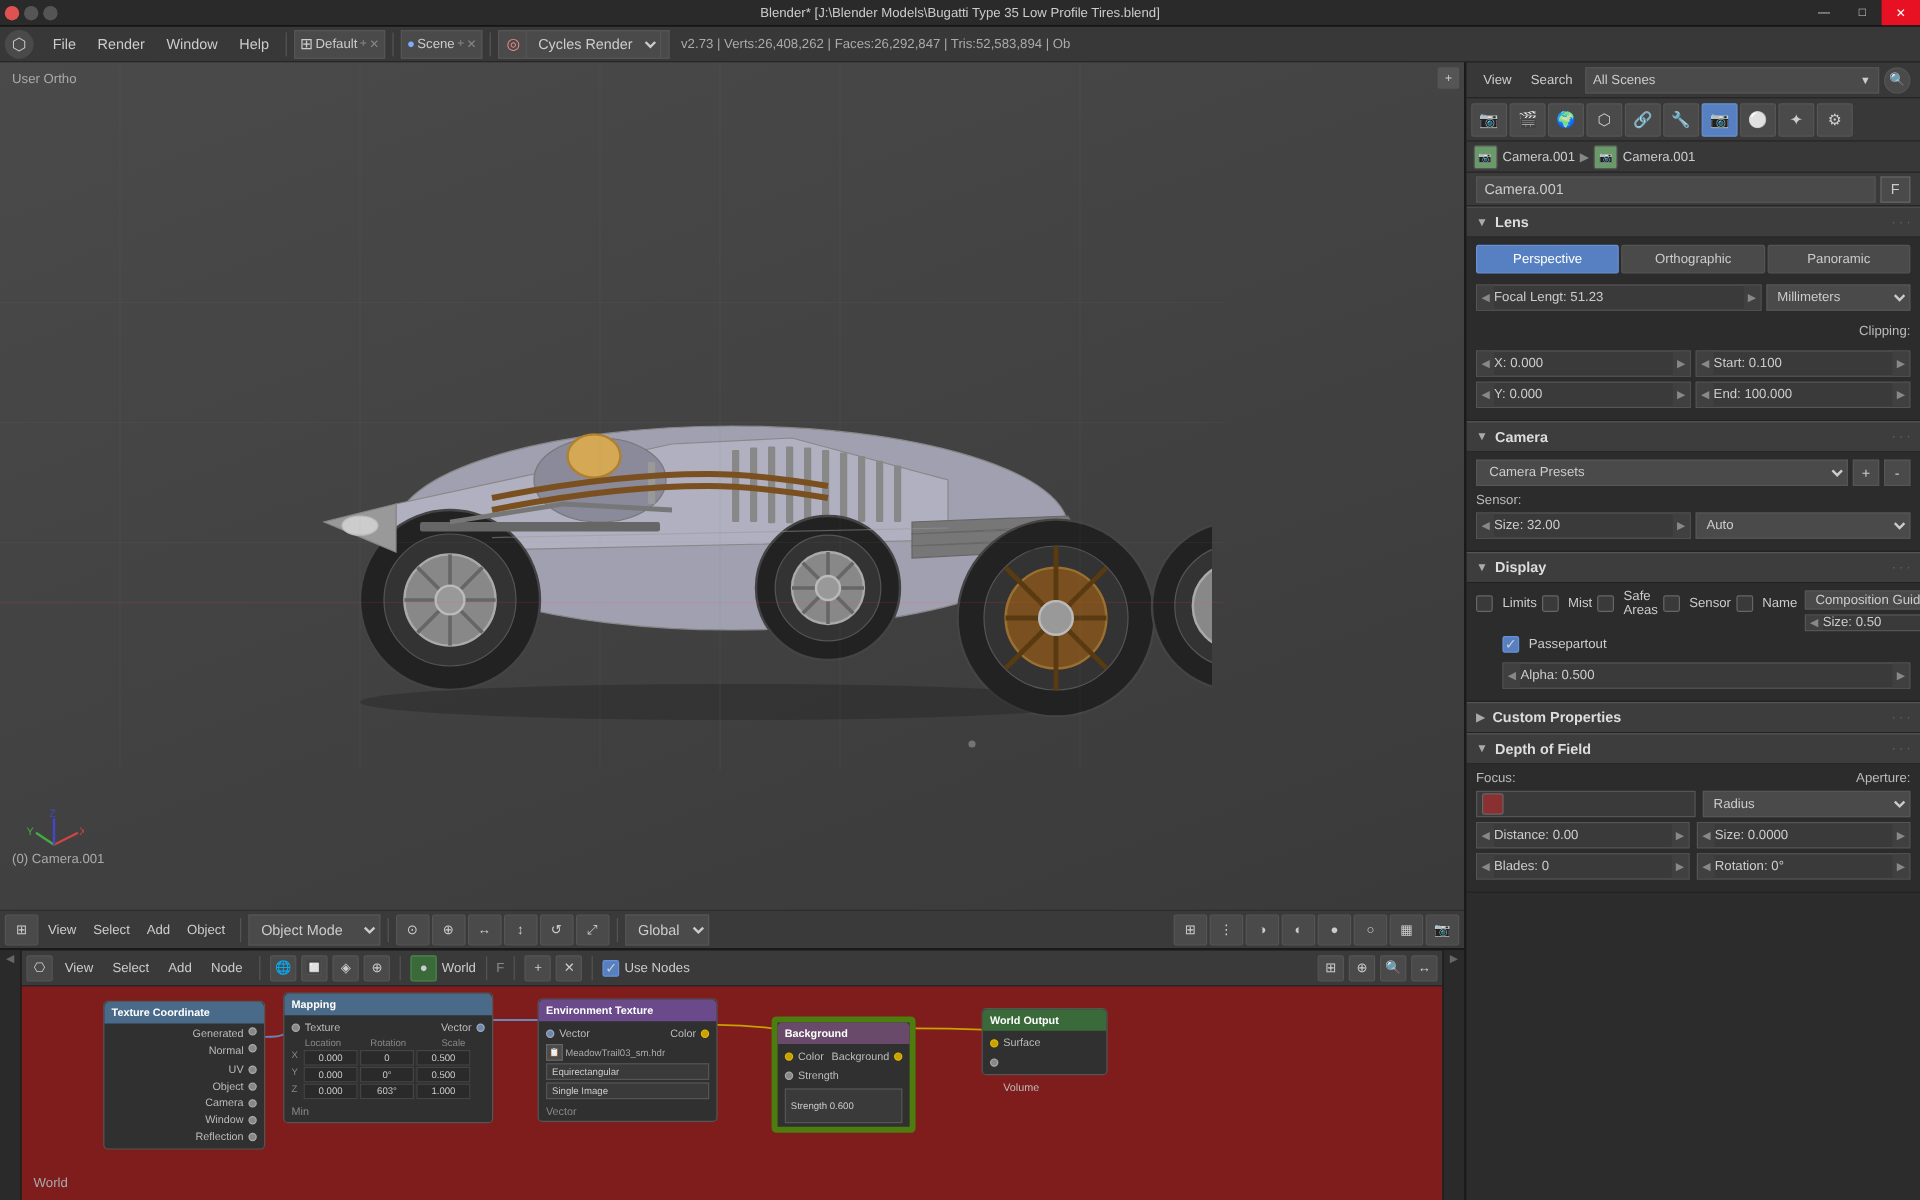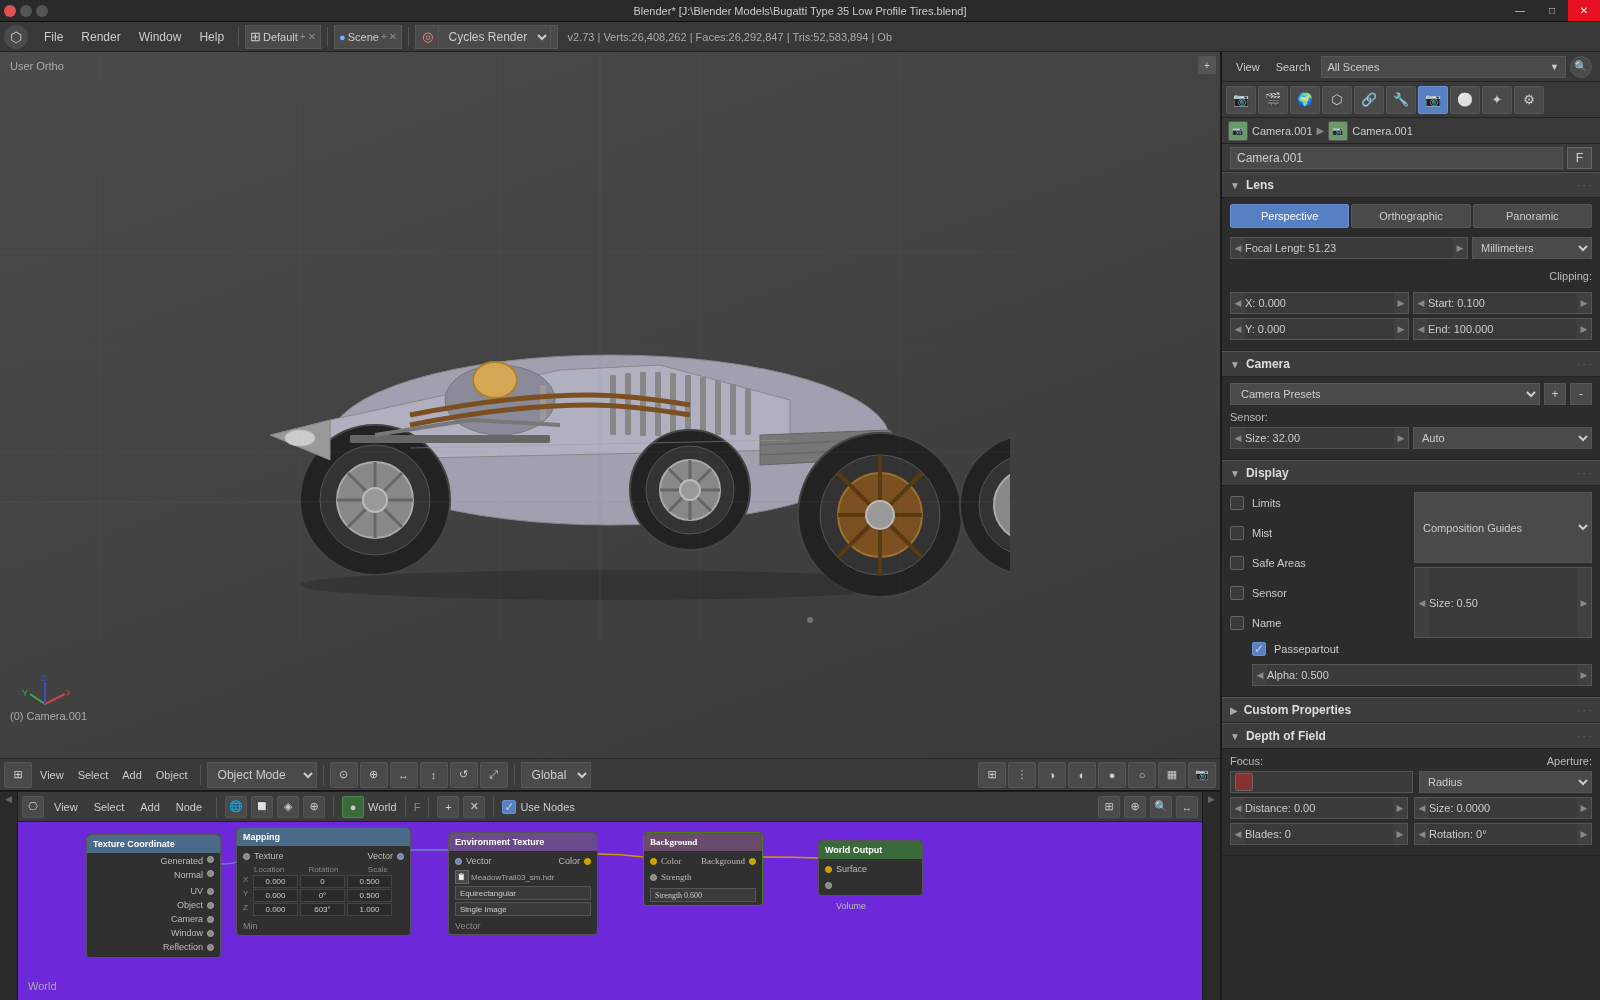--- a/index.html
+++ b/index.html
@@ -774,21 +774,21 @@
             <div class="check-box checked">✓</div>
             <span style="font-size:11px;">Use Nodes</span>
           </div>
           <div class="toolbar-spacer"></div>
           <div class="tool-btn" style="width:22px;height:22px;">⊞</div>
           <div class="tool-btn" style="width:22px;height:22px;">⊕</div>
           <div class="tool-btn" style="width:22px;height:22px;">🔍</div>
           <div class="tool-btn" style="width:22px;height:22px;">↔</div>
         </div>
 
-        <div style="flex:1;position:relative;height:calc(100% - 30px);background:#6d28d9;overflow:hidden;">
+        <div style="flex:1;position:relative;height:calc(100% - 30px);background:#7f1d1d;overflow:hidden;">
 
           <div style="position:absolute;left:68px;top:12px;width:135px;background:#303030;border:1px solid #555;border-radius:4px;">
             <div style="height:18px;background:#4a6a8a;border-radius:4px 4px 0 0;display:flex;align-items:center;padding:0 6px;font-size:9px;font-weight:bold;color:#fff;">Texture Coordinate</div>
             <div style="padding:3px 6px;font-size:9px;">
               <div style="display:flex;justify-content:flex-end;height:14px;color:#bbb;">
                 <span>Generated</span>
                 <div style="width:7px;height:7px;border-radius:50%;background:#888;border:1px solid #aaa;margin-left:4px;flex-shrink:0;"></div>
               </div>
               <div style="display:flex;justify-content:flex-end;align-items:flex-start;height:14px;color:#bbb;">
                 <span>Normal</span>
@@ -866,34 +866,34 @@
               <div style="display:flex;align-items:center;gap:2px;margin-bottom:2px;">
                 <div style="width:14px;height:14px;background:#4a4a4a;border:1px solid #666;font-size:7px;display:flex;align-items:center;justify-content:center;">📋</div>
                 <span style="font-size:8px;color:#aaa;overflow:hidden;text-overflow:ellipsis;white-space:nowrap;width:100px;">MeadowTrail03_sm.hdr</span>
               </div>
               <div style="background:#3a3a3a;border:1px solid #555;height:14px;display:flex;align-items:center;padding:0 4px;font-size:8px;color:#ccc;margin-bottom:2px;">Equirectangular</div>
               <div style="background:#3a3a3a;border:1px solid #555;height:14px;display:flex;align-items:center;padding:0 4px;font-size:8px;color:#ccc;">Single Image</div>
             </div>
             <div style="padding:2px 6px 3px;font-size:9px;color:#888;">Vector</div>
           </div>
 
-          <div style="position:absolute;left:625px;top:10px;width:120px;background:#303030;border:1px solid #4d7c0f;border-radius:4px;font-family:Liberation Serif, serif;">
+          <div style="position:absolute;left:625px;top:25px;width:120px;background:#303030;border:5px solid #4d7c0f;border-radius:4px;">
             <div style="height:18px;background:#6a4a6a;border-radius:4px 4px 0 0;display:flex;align-items:center;padding:0 6px;font-size:9px;font-weight:bold;color:#fff;">Background</div>
             <div style="padding:3px 6px;font-size:9px;">
               <div style="display:flex;align-items:center;height:14px;color:#bbb;margin-bottom:2px;">
                 <div style="width:7px;height:7px;border-radius:50%;background:#c8a000;border:1px solid #e0b800;flex-shrink:0;"></div>
                 <span style="margin-left:4px;">Color</span>
                 <span style="flex:1;text-align:right;">Background</span>
                 <div style="width:7px;height:7px;border-radius:50%;background:#c8a000;border:1px solid #e0b800;margin-left:4px;flex-shrink:0;"></div>
               </div>
               <div style="display:flex;align-items:center;height:14px;color:#bbb;margin-bottom:4px;">
                 <div style="width:7px;height:7px;border-radius:50%;background:#888;border:1px solid #aaa;flex-shrink:0;"></div>
                 <span style="margin-left:4px;">Strength</span>
               </div>
-              <div style="background:#3a3a3a;border:1px solid #555;height:14px;display:flex;align-items:center;padding:4px 4px;font-size:8px;color:#ccc;">Strength 0.600</div>
+              <div style="background:#3a3a3a;border:1px solid #555;height:29px;display:flex;align-items:center;padding:4px 4px;font-size:8px;color:#ccc;">Strength 0.600</div>
             </div>
           </div>
 
           <div style="position:absolute;left:800px;top:18px;width:105px;background:#303030;border:1px solid #555;border-radius:4px;">
             <div style="height:18px;background:#3a6a3a;border-radius:4px 4px 0 0;display:flex;align-items:center;padding:0 6px;font-size:9px;font-weight:bold;color:#fff;">World Output</div>
             <div style="padding:3px 6px;font-size:9px;">
               <div style="display:flex;align-items:center;height:14px;color:#bbb;margin-bottom:2px;">
                 <div style="width:7px;height:7px;border-radius:50%;background:#c8a000;border:1px solid #e0b800;flex-shrink:0;"></div>
                 <span style="margin-left:4px;">Surface</span>
               </div>
@@ -1063,21 +1063,21 @@
       </div>
 
       <div class="section-header">
         <span class="section-arrow">▼</span>
         <span class="section-title">Display</span>
         <span class="section-dots">· · ·</span>
       </div>
       <div class="section-body">
 
         <div style="display:flex;gap:6px;">
-          <div style="flex:1;display:flex;flex-direction:column;gap:4px;">
+          <div style="flex:1;display:flex;gap:4px;">
             <div class="check-row">
               <div class="check-box"></div>
               <span class="check-label">Limits</span>
             </div>
             <div class="check-row">
               <div class="check-box"></div>
               <span class="check-label">Mist</span>
             </div>
             <div class="check-row">
               <div class="check-box"></div>

